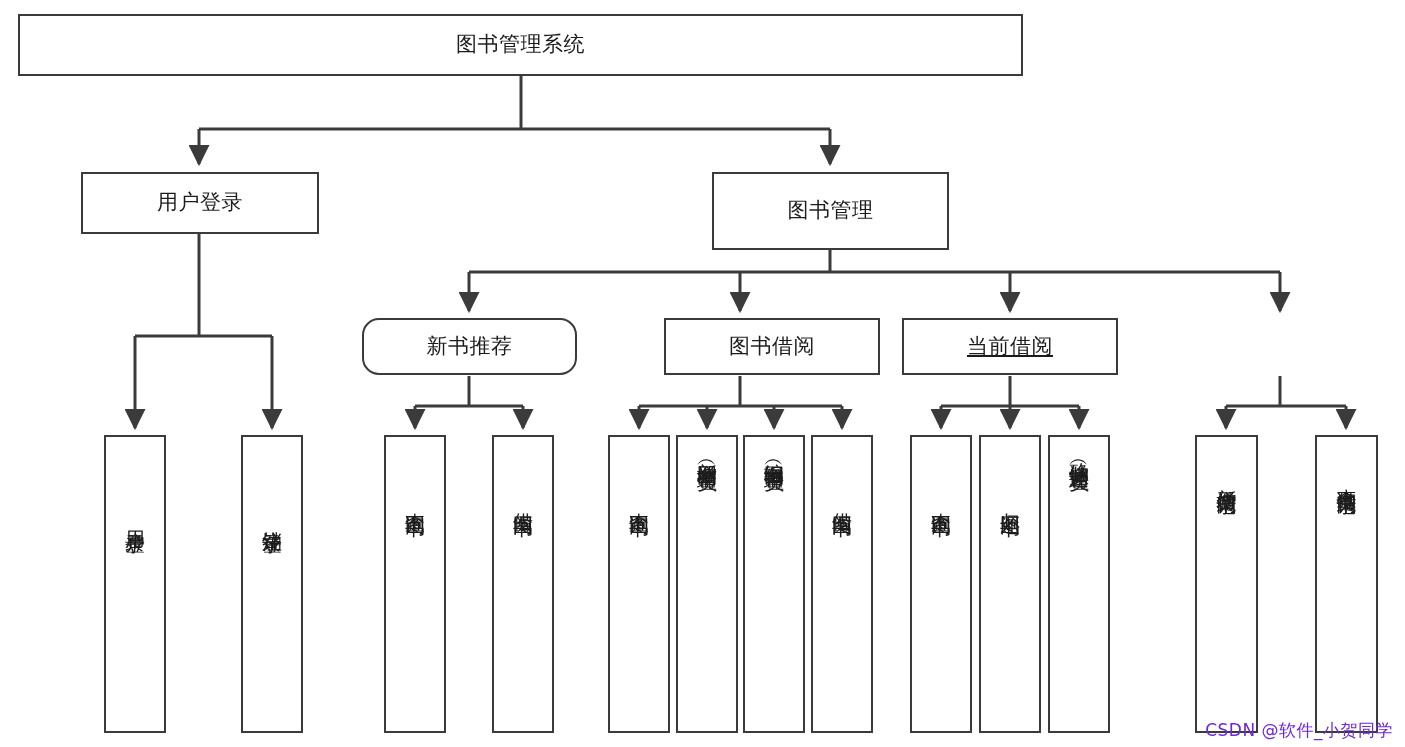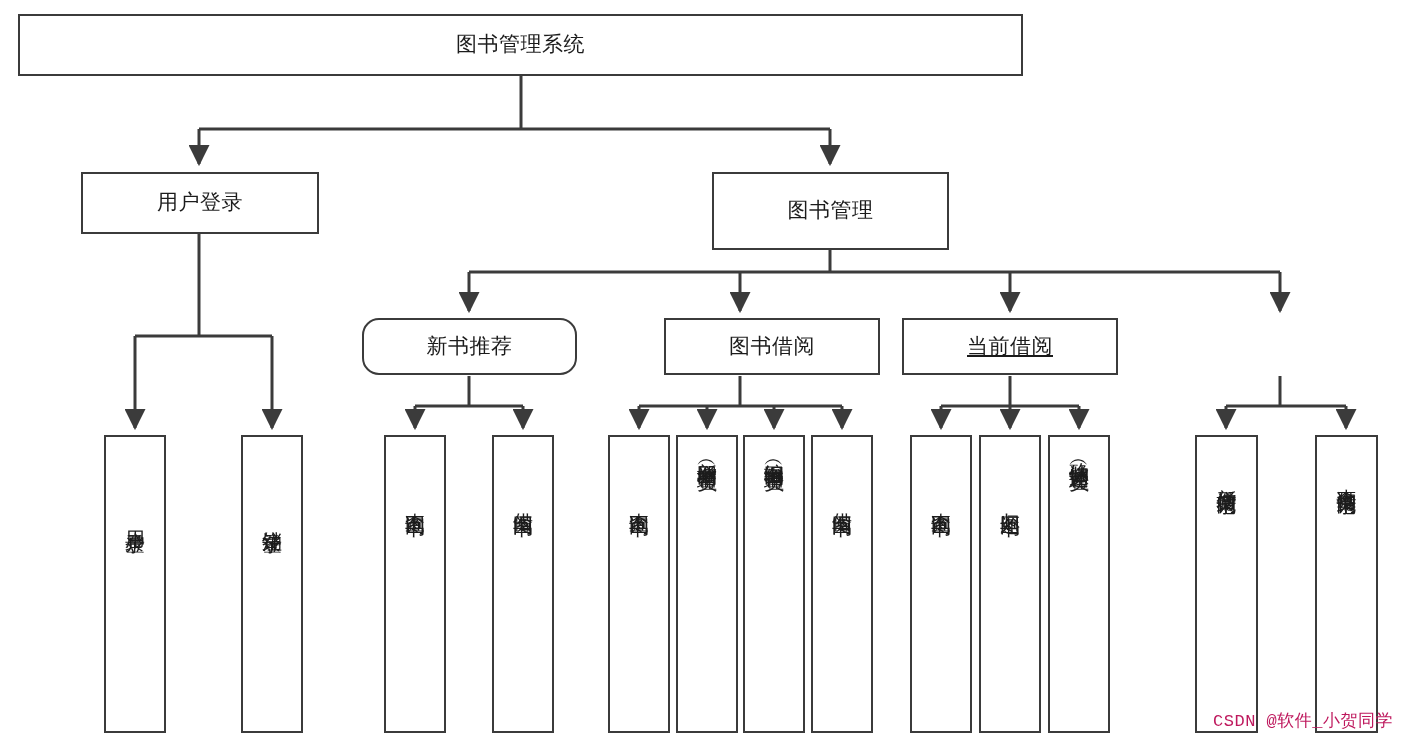--- a/index.html
+++ b/index.html
@@ -74,27 +74,26 @@
   }
   .node.vertical.topal .node-label {
     margin-top: 4px;
   }
   .node.vertical.topal2 .node-label {
     margin-top: 30px;
   }
   #watermark {
     position: absolute;
     right: 12px;
-    bottom: 15px;
+    bottom: 5px;
     font-size: 17px;
-    color: #be185d;
+    color: #6d28d9;
     letter-spacing: 0.5px;
     z-index: 5;
     white-space: nowrap;
-    font-family: Liberation Mono, monospace;
   }
 </style>
 </head>
 <body>
 
 <div id="diagram-root">
 
   <svg id="connector-layer" viewBox="0 0 1405 747" width="1405" height="747" xmlns="http://www.w3.org/2000/svg">
     <defs>
       <marker id="arrow" viewBox="0 0 10 10" refX="9" refY="5" markerWidth="7" markerHeight="7" orient="auto-start-reverse">

